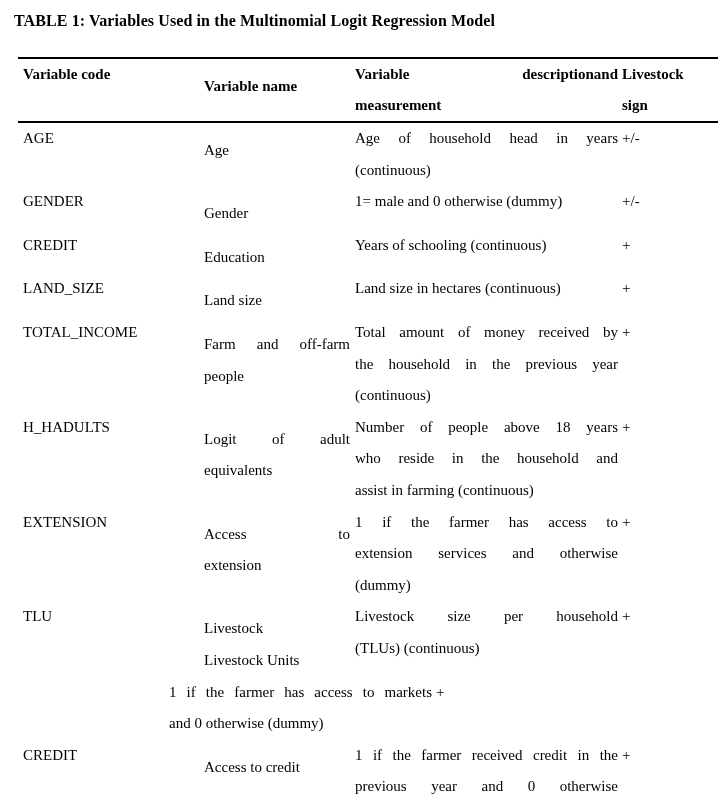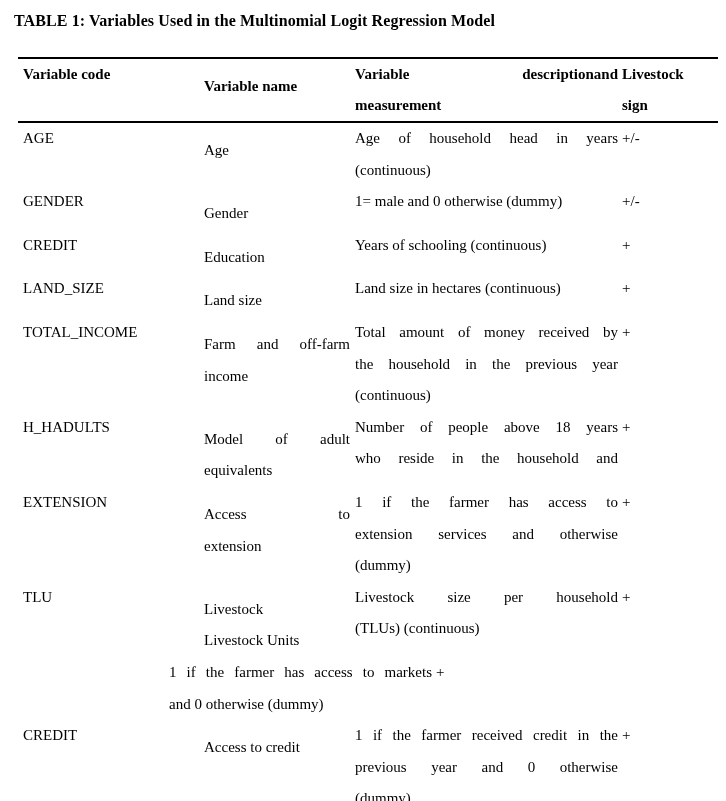--- a/index.html
+++ b/index.html
@@ -137,42 +137,43 @@
           <div class="c4">
             <div class="ln">+</div>
           </div>
         </div>
         <div class="row">
           <div class="c1">
             <div class="ln">TOTAL_INCOME</div>
           </div>
           <div class="c2">
             <div class="ln j">Farm and off-farm</div>
-            <div class="ln">income</div>
+            <div class="ln">people</div>
           </div>
           <div class="c3">
             <div class="ln j">Total amount of money received by</div>
             <div class="ln j">the household in the previous year</div>
             <div class="ln">(continuous)</div>
           </div>
           <div class="c4">
             <div class="ln">+</div>
           </div>
         </div>
         <div class="row">
           <div class="c1">
             <div class="ln">H_HADULTS</div>
           </div>
           <div class="c2">
-            <div class="ln j">Model of adult</div>
+            <div class="ln j">Logit of adult</div>
             <div class="ln">equivalents</div>
           </div>
           <div class="c3">
             <div class="ln j">Number of people above 18 years</div>
             <div class="ln j">who reside in the household and</div>
+            <div class="ln">assist in farming (continuous)</div>
           </div>
           <div class="c4">
             <div class="ln">+</div>
           </div>
         </div>
         <div class="row">
           <div class="c1">
             <div class="ln">EXTENSION</div>
           </div>
           <div class="c2">

